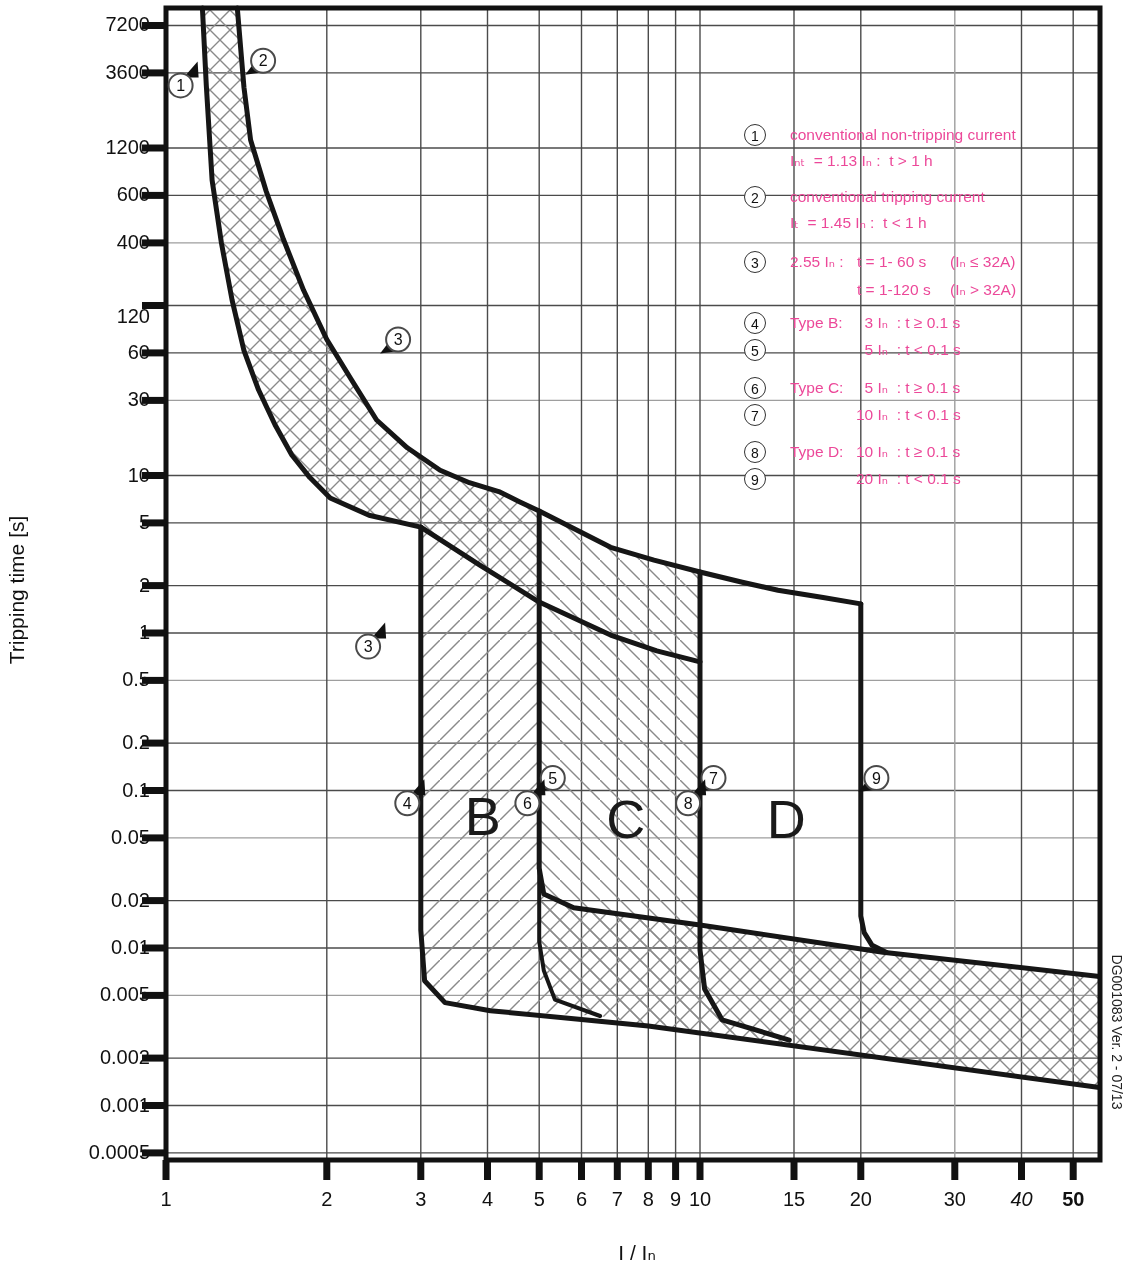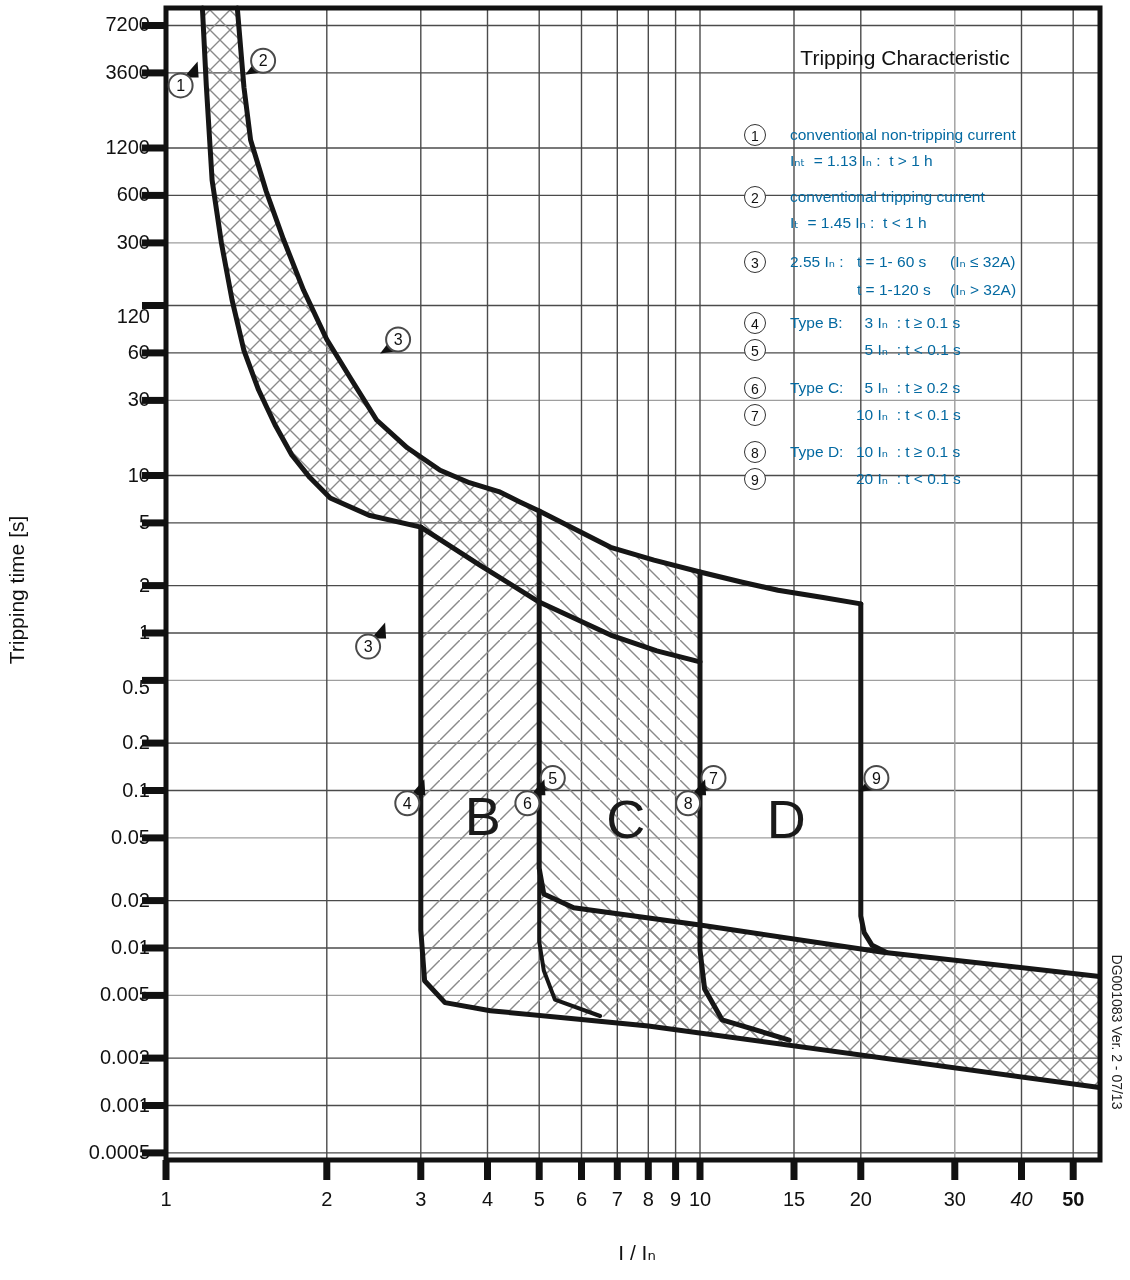--- a/index.html
+++ b/index.html
@@ -16,21 +16,21 @@
            font-size:15.5px;color:#111;}
   .ytitle{position:absolute;left:17px;top:590px;transform:translate(-50%,-50%) rotate(-90deg);
           font-size:21px;white-space:nowrap;color:#111;}
   .xtitle{position:absolute;left:637px;top:1253px;transform:translate(-50%,-50%);
           font-size:21px;white-space:nowrap;color:#111;text-align:right;}
   .sidenote{position:absolute;left:1117px;top:1032px;transform:translate(-50%,-50%) rotate(90deg);
             font-size:14px;white-space:nowrap;color:#222;}
   .lnum{position:absolute;left:744px;width:22px;height:22px;border:1.5px solid #333;
         border-radius:50%;text-align:center;line-height:22px;font-size:14px;color:#111;
         background:#fff;box-sizing:border-box;}
-  .ltxt{position:absolute;font-size:15.5px;line-height:22px;color:#0369a1;white-space:pre;}
+  .ltxt{position:absolute;font-size:15.5px;line-height:22px;color:#ec4899;white-space:pre;}
 </style>
 </head>
 <body>
 
 <div class="stage">
 
   <svg id="chart-svg" width="1130" height="1280" viewBox="0 0 1130 1280">
     <defs>
       <pattern id="p-cross" width="20" height="20" patternUnits="userSpaceOnUse">
         <path d="M-2,22 L22,-2 M-2,-2 L22,22" stroke="#8a8a8a" stroke-width="1.4" fill="none"></path>
@@ -157,29 +157,29 @@
       <polygon points="858.4,792.0 871.4,775.0 873.4,790.0" fill="#111"></polygon>
       <circle cx="876.4" cy="778.0" r="12" fill="#fff" stroke="#4a4a4a" stroke-width="2"></circle>
       <text x="876.4" y="783.5" text-anchor="middle" font-size="16" fill="#111" font-family="Liberation Sans, DejaVu Sans, sans-serif">9</text>
     </svg>
 
   <div id="labels">
       <div class="ylab" style="top: 13.4701px;">7200</div>
       <div class="ylab" style="top: 60.8824px;">3600</div>
       <div class="ylab" style="top: 136.029px;">1200</div>
       <div class="ylab" style="top: 183.441px;">600</div>
-      <div class="ylab" style="top: 230.853px;">300</div>
+      <div class="ylab" style="top: 230.853px;">400</div>
       <div class="ylab" style="top: 293.529px; margin-top: 11px;">120</div>
       <div class="ylab" style="top: 340.941px;">60</div>
       <div class="ylab" style="top: 388.353px;">30</div>
       <div class="ylab" style="top: 463.5px;">10</div>
       <div class="ylab" style="top: 510.912px;">5</div>
       <div class="ylab" style="top: 573.588px;">2</div>
       <div class="ylab" style="top: 621px;">1</div>
-      <div class="ylab" style="top: 668.412px; margin-top: 8px;">0.5</div>
+      <div class="ylab" style="top: 668.412px;">0.5</div>
       <div class="ylab" style="top: 731.088px;">0.2</div>
       <div class="ylab" style="top: 778.5px;">0.1</div>
       <div class="ylab" style="top: 825.912px;">0.05</div>
       <div class="ylab" style="top: 888.588px;">0.02</div>
       <div class="ylab" style="top: 936px;">0.01</div>
       <div class="ylab" style="top: 983.412px;">0.005</div>
       <div class="ylab" style="top: 1046.09px;">0.002</div>
       <div class="ylab" style="top: 1093.5px;">0.001</div>
       <div class="ylab" style="top: 1140.91px;">0.0005</div>
       <div class="xlab" style="left: 131px;">1</div>
@@ -195,21 +195,20 @@
       <div class="xlab" style="left: 759.033px;">15</div>
       <div class="xlab" style="left: 825.75px;">20</div>
       <div class="xlab" style="left: 919.783px;">30</div>
       <div class="xlab" style="left: 986.5px; font-style: italic;">40</div>
       <div class="xlab" style="left: 1038.25px; font-weight: bold;">50</div>
       <div class="rlab" style="left: 482.815px; top: 815.881px;">B</div>
       <div class="rlab" style="left: 625.74px; top: 818.922px;">C</div>
       <div class="rlab" style="left: 786.171px; top: 818.922px;">D</div>
     </div>
 
-  <div class="fig-title">Tripping Characteristic</div>
   <div class="ytitle">Tripping time [s]</div>
   <div class="xtitle">I / Iₙ</div>
   <div class="sidenote">DG001083 Ver. 2 - 07/13</div>
 
   <div class="lnum" style="top:124px">1</div>
   <div class="ltxt" style="left:790px;top:124px">conventional non-tripping current</div>
   <div class="ltxt" style="left:790px;top:150px">Iₙₜ  = 1.13 Iₙ :  t &gt; 1 h</div>
 
   <div class="lnum" style="top:186px">2</div>
   <div class="ltxt" style="left:790px;top:186px">conventional tripping current</div>
@@ -224,21 +223,21 @@
 
   <div class="lnum" style="top:312px">4</div>
   <div class="ltxt" style="left:790px;top:312px">Type B:</div>
   <div class="ltxt" style="left:856px;top:312px">  3 Iₙ  : t ≥ 0.1 s</div>
 
   <div class="lnum" style="top:339px">5</div>
   <div class="ltxt" style="left:856px;top:339px">  5 Iₙ  : t &lt; 0.1 s</div>
 
   <div class="lnum" style="top:377px">6</div>
   <div class="ltxt" style="left:790px;top:377px">Type C:</div>
-  <div class="ltxt" style="left:856px;top:377px">  5 Iₙ  : t ≥ 0.2 s</div>
+  <div class="ltxt" style="left:856px;top:377px">  5 Iₙ  : t ≥ 0.1 s</div>
 
   <div class="lnum" style="top:404px">7</div>
   <div class="ltxt" style="left:856px;top:404px">10 Iₙ  : t &lt; 0.1 s</div>
 
   <div class="lnum" style="top:441px">8</div>
   <div class="ltxt" style="left:790px;top:441px">Type D:</div>
   <div class="ltxt" style="left:856px;top:441px">10 Iₙ  : t ≥ 0.1 s</div>
 
   <div class="lnum" style="top:468px">9</div>
   <div class="ltxt" style="left:856px;top:468px">20 Iₙ  : t &lt; 0.1 s</div>

